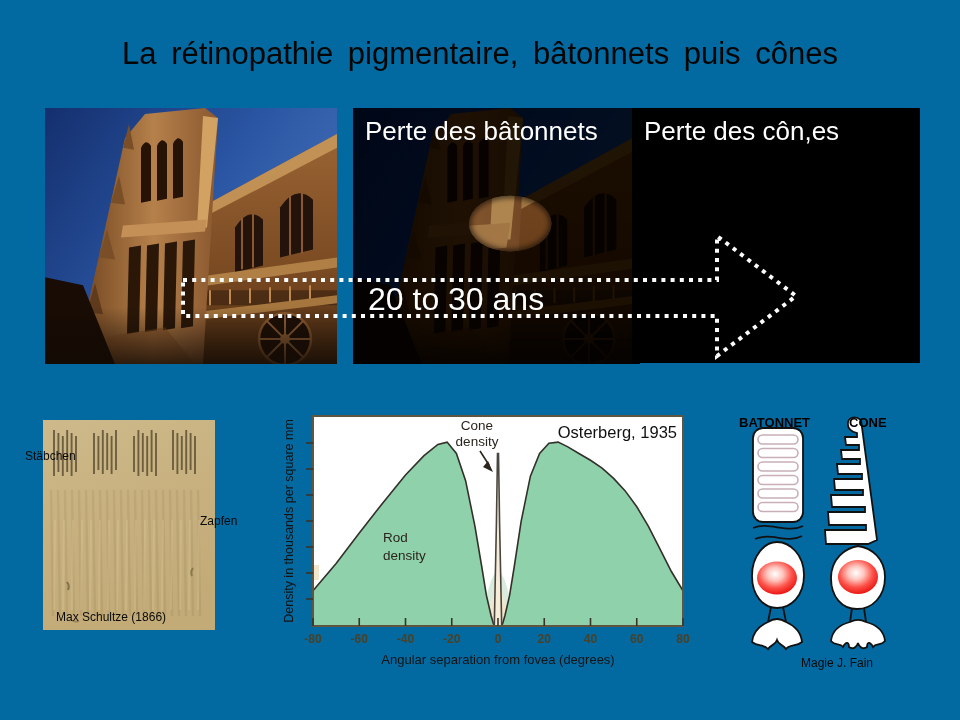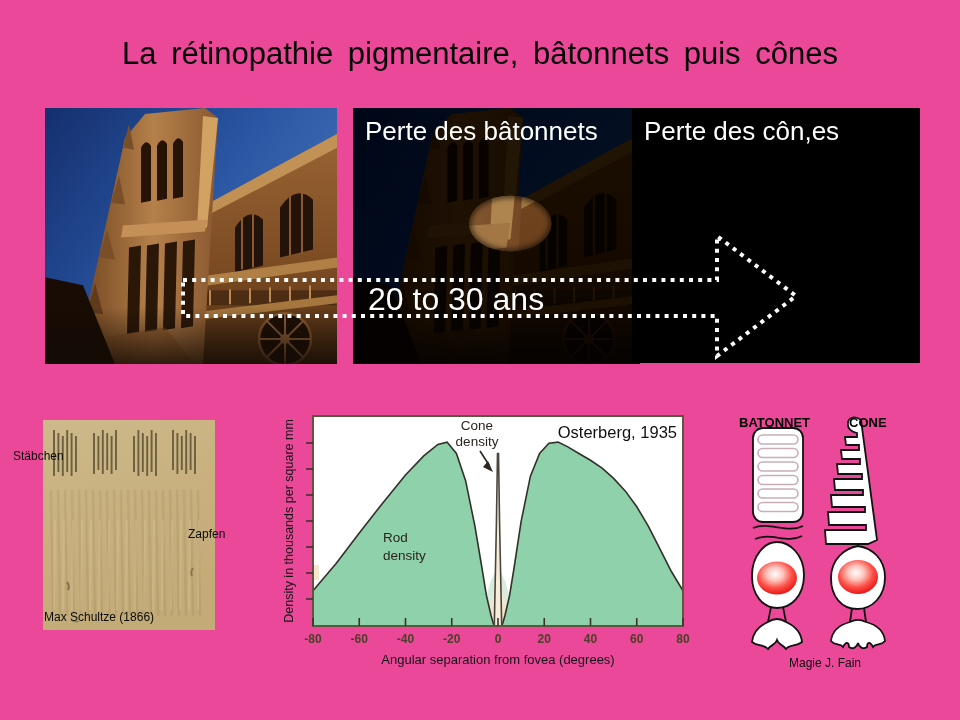--- a/index.html
+++ b/index.html
@@ -1,26 +1,26 @@
 <!DOCTYPE html>
 <html><head>
 <meta charset="utf-8">
 <style>
   html,body{margin:0;padding:0;}
   body{width:960px;height:720px;background:#fff;overflow:hidden;
        font-family:"Liberation Sans",sans-serif;}
-  #slide{position:relative;width:960px;height:720px;background:#ec4899;}
+  #slide{position:relative;width:960px;height:720px;background:#0369a1;}
   .abs{position:absolute;}
   #title{top:36px;left:0;width:960px;text-align:center;font-size:31px;
          color:#050505;word-spacing:6px;letter-spacing:0px;}
   .panel{background:#000;overflow:hidden;}
   .panel-label{position:absolute;top:8px;left:12px;color:#fff;font-size:26px;
                white-space:nowrap;z-index:3;}
   #duration-label{left:368px;top:281px;color:#fff;font-size:32px;z-index:5;}
-  .small-label{font-size:12px;color:#0a0a0a;white-space:nowrap;}
+  .small-label{font-size:12px;color:#0a0a0a;white-space:nowrap;margin-left:12px;}
   .cell-label{font-size:13px;font-weight:bold;color:#000;white-space:nowrap;text-align:right;}
   svg{display:block;}
   text{font-family:"Liberation Sans",sans-serif;}
   .xtick{font-size:12px;font-weight:bold;fill:#4a4126;}
   .annot{font-size:13.5px;fill:#2b251d;}
   .axis-label{font-size:13px;fill:#141414;}
   .chart-title{font-size:16.5px;fill:#111;}
 </style>
 </head>
 <body>
@@ -214,21 +214,21 @@
         <line x1="129" y1="100" x2="128" y2="190" stroke="#e0d0a6" stroke-width="2" opacity="0.25"></line>
         <line x1="138" y1="100" x2="137" y2="190" stroke="#e0d0a6" stroke-width="2" opacity="0.25"></line>
         <line x1="147" y1="100" x2="146" y2="190" stroke="#e0d0a6" stroke-width="2" opacity="0.25"></line>
         <line x1="156" y1="100" x2="155" y2="190" stroke="#e0d0a6" stroke-width="2" opacity="0.25"></line>
       </g>
     <path d="M24 162 q3 4 1 8" stroke="#5a4a2c" stroke-width="2" fill="none" opacity="0.6"></path>
     <path d="M150 148 q-3 4 -1 8" stroke="#5a4a2c" stroke-width="2" fill="none" opacity="0.5"></path>
     <path d="M28 200 q4 3 8 1" stroke="#5a4a2c" stroke-width="1.5" fill="none" opacity="0.4"></path>
   </svg>
   <div class="abs small-label" style="left:13px;top:449px;">Stäbchen</div>
-  <div class="abs small-label" style="left:188px;top:527px;">Zapfen</div>
+  <div class="abs small-label" style="left:188px;top:514px;">Zapfen</div>
   <div class="abs small-label" style="left:44px;top:610px;">Max Schultze (1866)</div>
 
   <svg class="abs" style="left:280px;top:405px;" width="420" height="270" viewBox="0 0 420 270">
     <rect x="33" y="11" width="370" height="210" fill="#ffffff"></rect>
     <g id="chart-bg">
         <path d="M185.6 221.0 L197.2 214.2 L204.1 198.3 L211.1 175.6 L218.0 162.0 L224.9 175.6 L231.9 198.3 L238.8 214.2 L250.4 221.0 L250.4 221 L185.6 221 Z" fill="#d8ebdd"></path>
         <path d="M205.3 221.0 L213.4 189.2 L218.0 150.6 L222.6 189.2 L230.7 221.0 L230.7 221 L205.3 221 Z" fill="#f2e7cc"></path>
       </g>
     <rect x="34" y="160" width="5" height="15" fill="#f2e7cc"></rect>
     <g id="chart-series">

